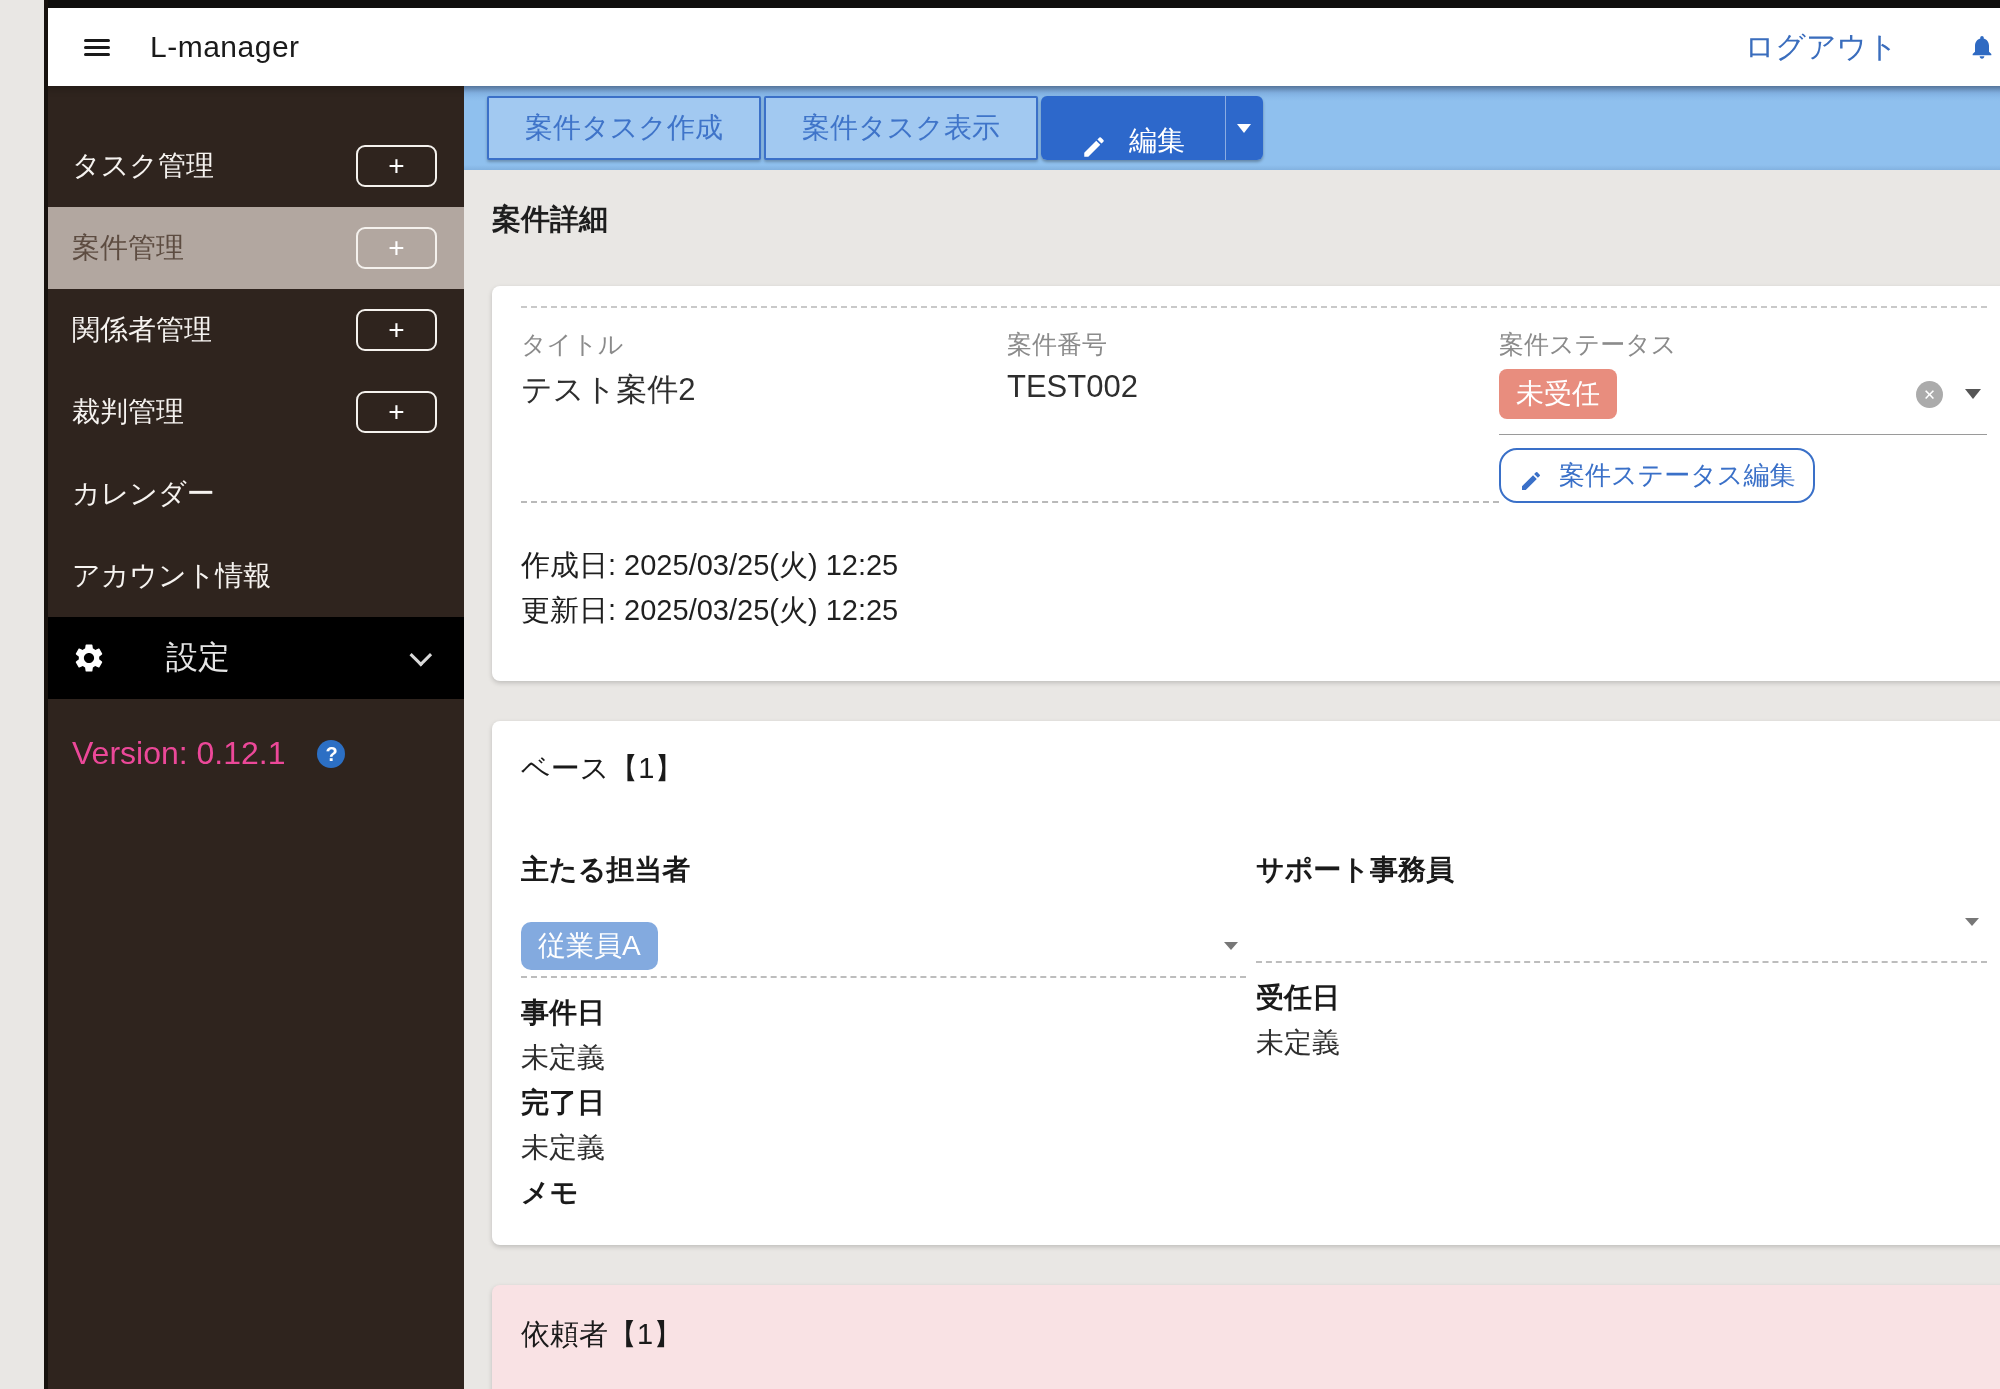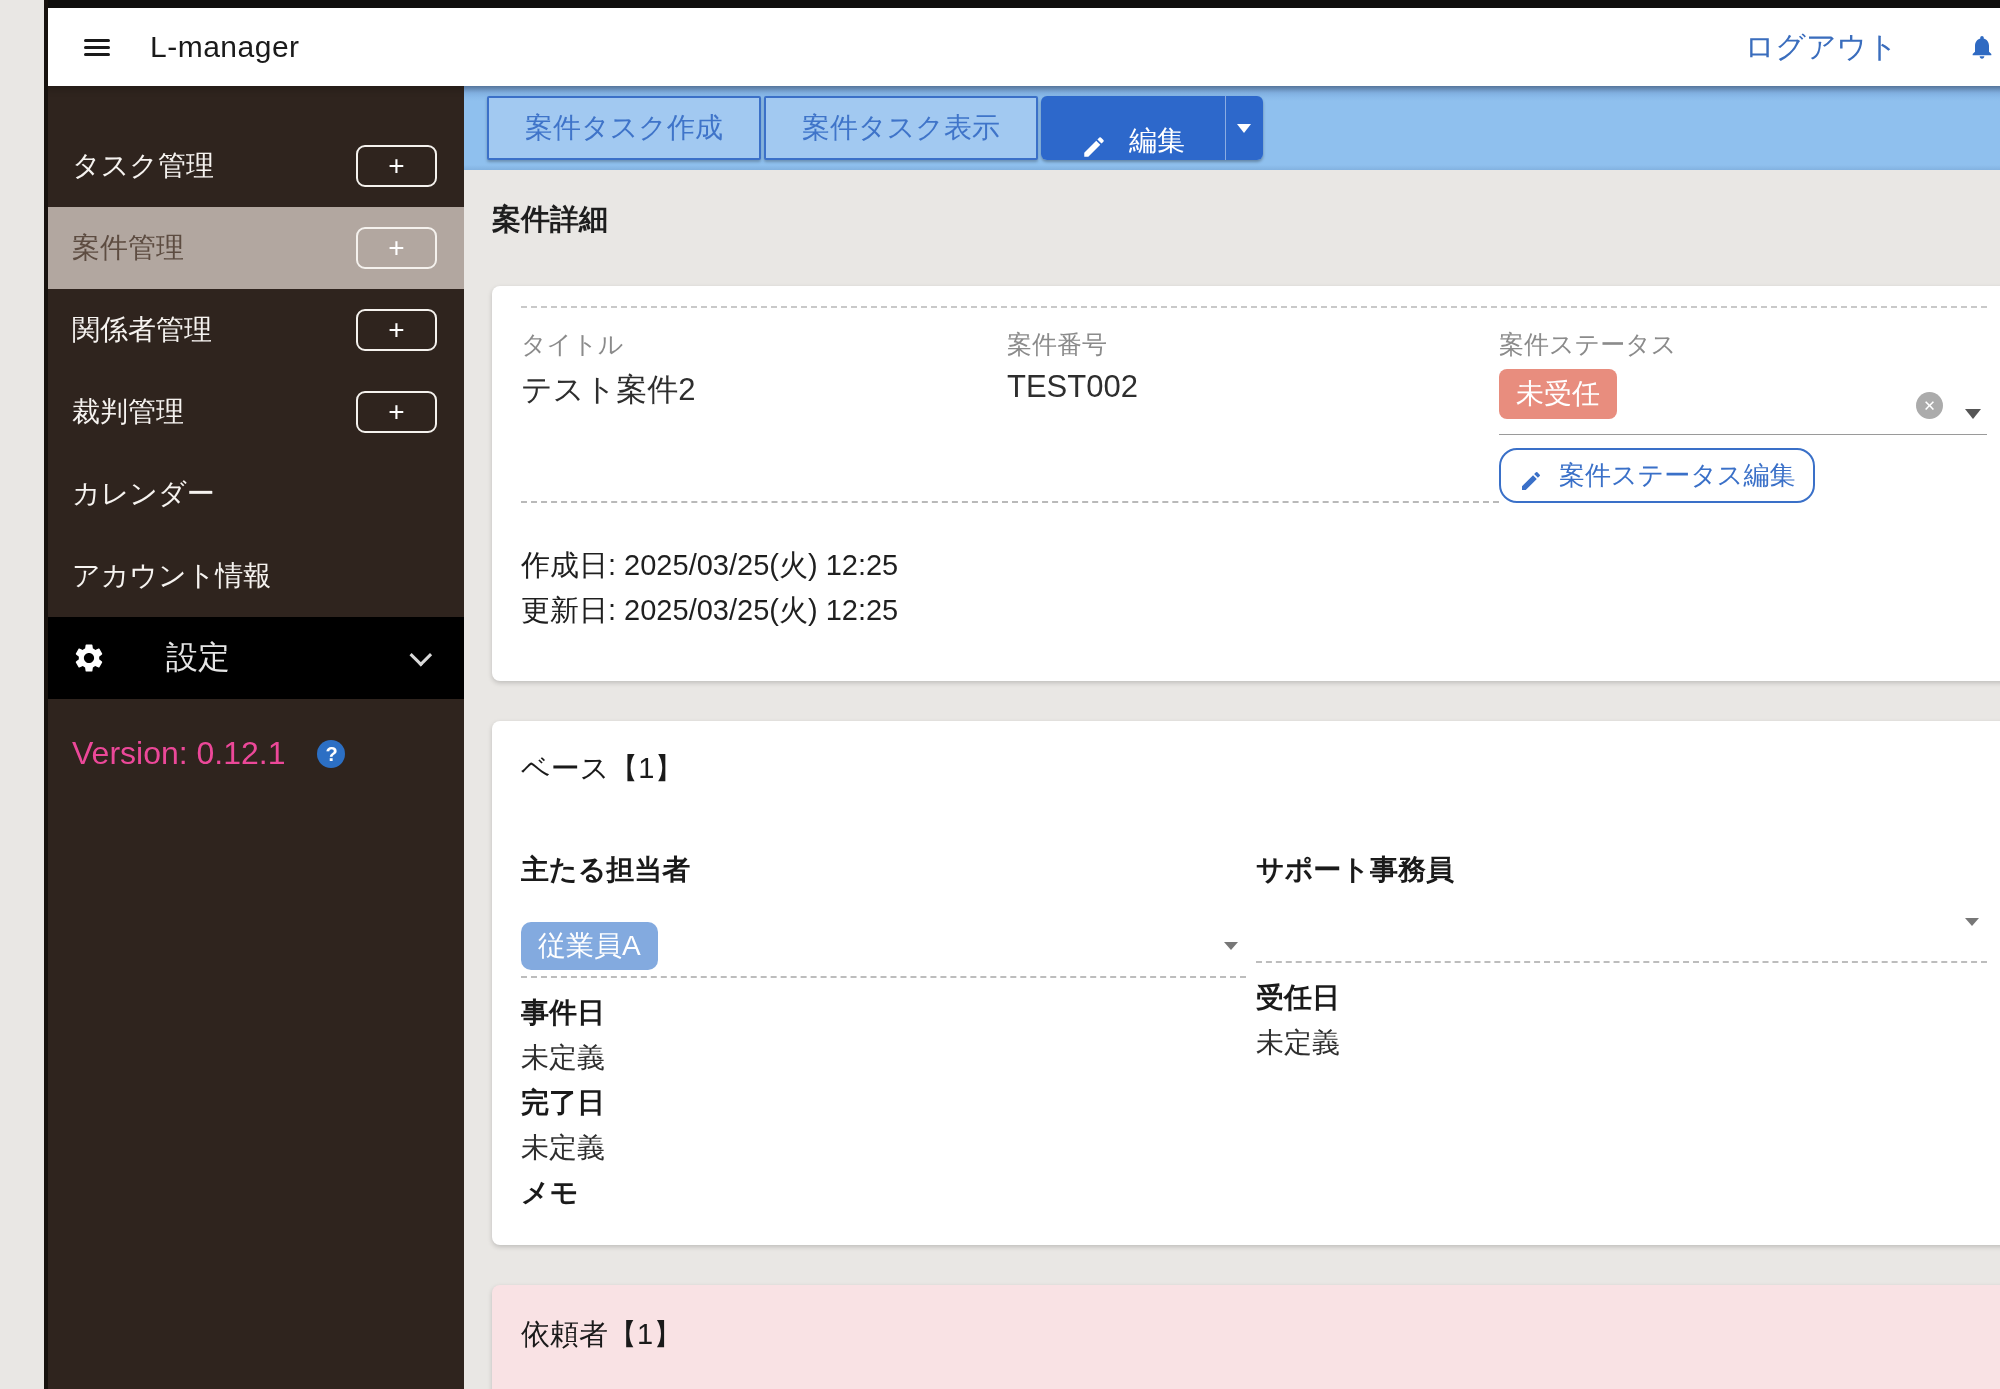--- a/index.html
+++ b/index.html
@@ -68,21 +68,21 @@
   .card-1 { margin-top:46px; padding:20px 29px 48px 29px; }
   .top-dash { border-top:2px dashed #c9c9c9; height:0; }
 
   .title-row { display:flex; margin-top:20px; }
   .cols-12 { display:flex; width:978px; border-bottom:2px dashed #b9b9b9; padding-bottom:14px; }
   .fcol-1 { width:486px; }
   .fcol-2 { width:492px; }
   .fcol-3 { flex:1; }
   .flabel { font-size:25px; color:#8b8b8b; }
   .fvalue { margin-top:8px; font-size:31px; color:#2e2e2e; }
-  .status-control { display:flex; align-items:flex-end; border-bottom:1px solid #9a9a9a; padding-bottom:15px; margin-top:8px; }
+  .status-control { display:flex; align-items:center; border-bottom:1px solid #9a9a9a; padding-bottom:15px; margin-top:8px; }
   .badge-red { background:#e88d7e; color:#ffffff; font-size:28px; padding:6px 17px; border-radius:8px; }
   .ctl-spacer { flex:1; }
   .clear-btn { width:27px; height:27px; border-radius:50%; background:#ababab; color:#ffffff; font-size:15px;
                font-weight:bold; text-align:center; line-height:27px; cursor:pointer; }
   .tri-down-gray { width:0; height:0; border-left:8px solid transparent; border-right:8px solid transparent;
                    border-top:10px solid #555555; margin-left:22px; margin-right:6px; cursor:pointer; }
   .status-edit-btn { margin-top:13px; display:inline-flex; align-items:flex-end; border:2px solid #3a70c8;
                      border-radius:18px; padding:8px 18px; color:#3a70c8; font-size:26px; background:#ffffff; cursor:pointer; }
   .status-edit-btn svg { width:24px; height:24px; fill:#3a70c8; margin-right:16px; }
   .dates { margin-top:40px; font-size:29px; color:#1f1f1f; line-height:45px; }

